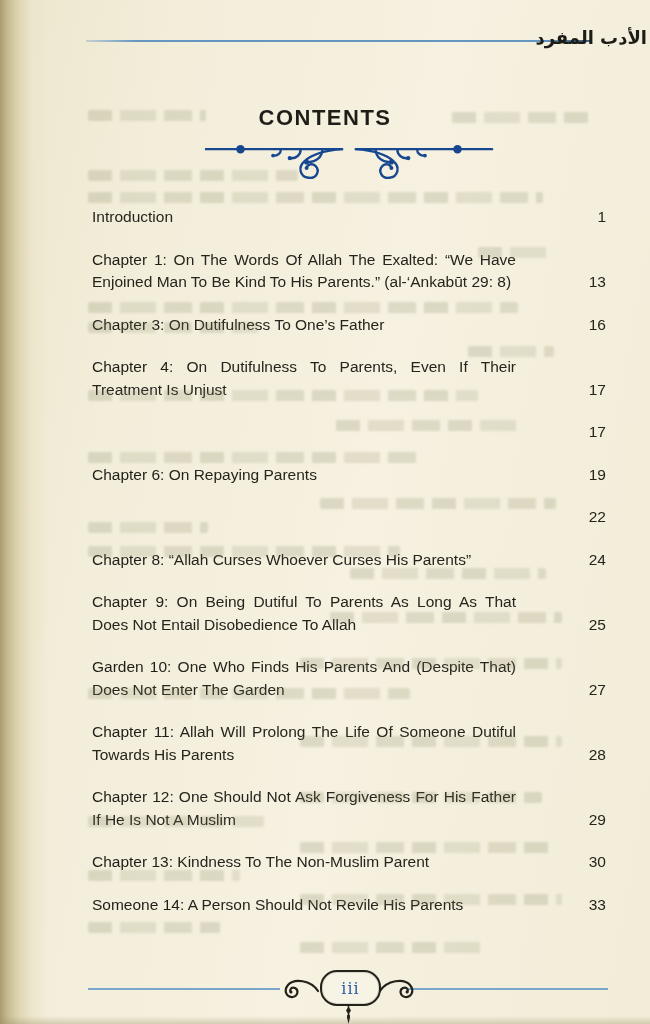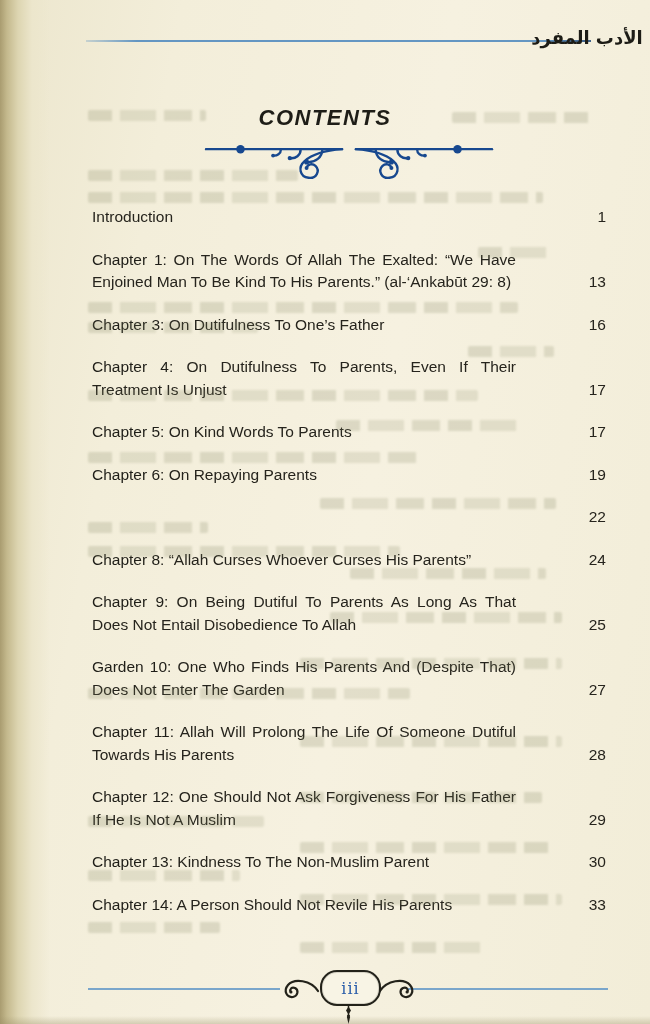--- a/index.html
+++ b/index.html
@@ -18,29 +18,29 @@
     position:absolute;left:0;right:0;bottom:0;height:8px;pointer-events:none;
     background:linear-gradient(0deg,rgba(150,140,100,.35),rgba(150,140,100,0));
   }
 
   
   .header-rule{
     position:absolute;left:86px;top:40px;width:505px;height:2px;
     background:linear-gradient(90deg,rgba(100,150,194,.3) 0%,#6496c2 10%,#6496c2 90%,#3f628a 100%);
   }
   .arabic-title{
-    position:absolute;right:3px;top:24px;width:120px;text-align:center;
+    position:absolute;right:3px;top:24px;width:120px;text-align:right;
     font-family:"DejaVu Sans",sans-serif;font-weight:bold;font-size:18px;color:#1d1c16;
     direction:rtl;line-height:28px;
   }
 
   
   .contents-title{
     position:absolute;left:0;right:0;top:105px;text-align:center;
-    font-size:22px;font-weight:bold;letter-spacing:1.5px;color:#1e1d17;font-style:italic;
+    font-size:22px;font-weight:bold;letter-spacing:1.5px;color:#1e1d17;
   }
   .contents-ornament{position:absolute;left:203px;top:139px;width:292px;height:48px;}
 
   
   .toc{position:absolute;left:92px;top:206px;width:514px;}
   .entry{display:flex;margin-bottom:20px;font-size:15.5px;line-height:22.5px;}
   .e-text{width:424px;text-align:justify;}
   .e-text b{font-weight:normal;color:#1f1e18;}
   .e-page{flex:1;text-align:right;align-self:flex-end;}
 
@@ -117,21 +117,20 @@
       <span class="e-text"><b class="e-label">Chapter 3:</b><span class="e-body"> On Dutifulness To One’s Father</span><b class="e-bold"></b><span class="e-tail"></span></span>
       <span class="e-page">16</span>
     </div>
 
     <div class="entry">
       <span class="e-text"><b class="e-label">Chapter 4:</b><span class="e-body"> On Dutifulness To Parents, Even If Their Treatment Is Unjust</span><b class="e-bold"></b><span class="e-tail"></span></span>
       <span class="e-page">17</span>
     </div>
 
     <div class="entry">
-      <span class="e-text"><b class="e-label">Chapter 5:</b><span class="e-body"> On Kind Words To Parents</span><b class="e-bold"></b><span class="e-tail"></span></span>
       <span class="e-page">17</span>
     </div>
 
     <div class="entry">
       <span class="e-text"><b class="e-label">Chapter 6:</b><span class="e-body"> On Repaying Parents</span><b class="e-bold"></b><span class="e-tail"></span></span>
       <span class="e-page">19</span>
     </div>
 
     <div class="entry">
       <span class="e-page">22</span>
@@ -161,21 +160,21 @@
       <span class="e-text"><b class="e-label">Chapter 12:</b><span class="e-body"> One Should Not Ask Forgiveness For His Father If He Is Not A Muslim</span><b class="e-bold"></b><span class="e-tail"></span></span>
       <span class="e-page">29</span>
     </div>
 
     <div class="entry">
       <span class="e-text"><b class="e-label">Chapter 13:</b><span class="e-body"> Kindness To The Non-Muslim Parent</span><b class="e-bold"></b><span class="e-tail"></span></span>
       <span class="e-page">30</span>
     </div>
 
     <div class="entry">
-      <span class="e-text"><b class="e-label">Chapter 14:</b><span class="e-body"> A Person Should Not Revile His Parents</span><b class="e-bold"></b><span class="e-tail"></span></span>
+      <span class="e-text"><b class="e-label">Someone 14:</b><span class="e-body"> A Person Should Not Revile His Parents</span><b class="e-bold"></b><span class="e-tail"></span></span>
       <span class="e-page">33</span>
     </div>
   </div>
 
   <div class="f-rule left"></div>
   <div class="f-rule right"></div>
   <svg width="0" height="0" style="position:absolute">
     <defs>
       <g id="fsw" stroke="#23221a" stroke-width="2.2" fill="none" stroke-linecap="round">
         <path d="M38,15 C31,4 14,2 8,9 C3,15 7,22 13,21 C18,20 19,14 15,12 C12,10.5 9.5,13 10.5,16"></path>

